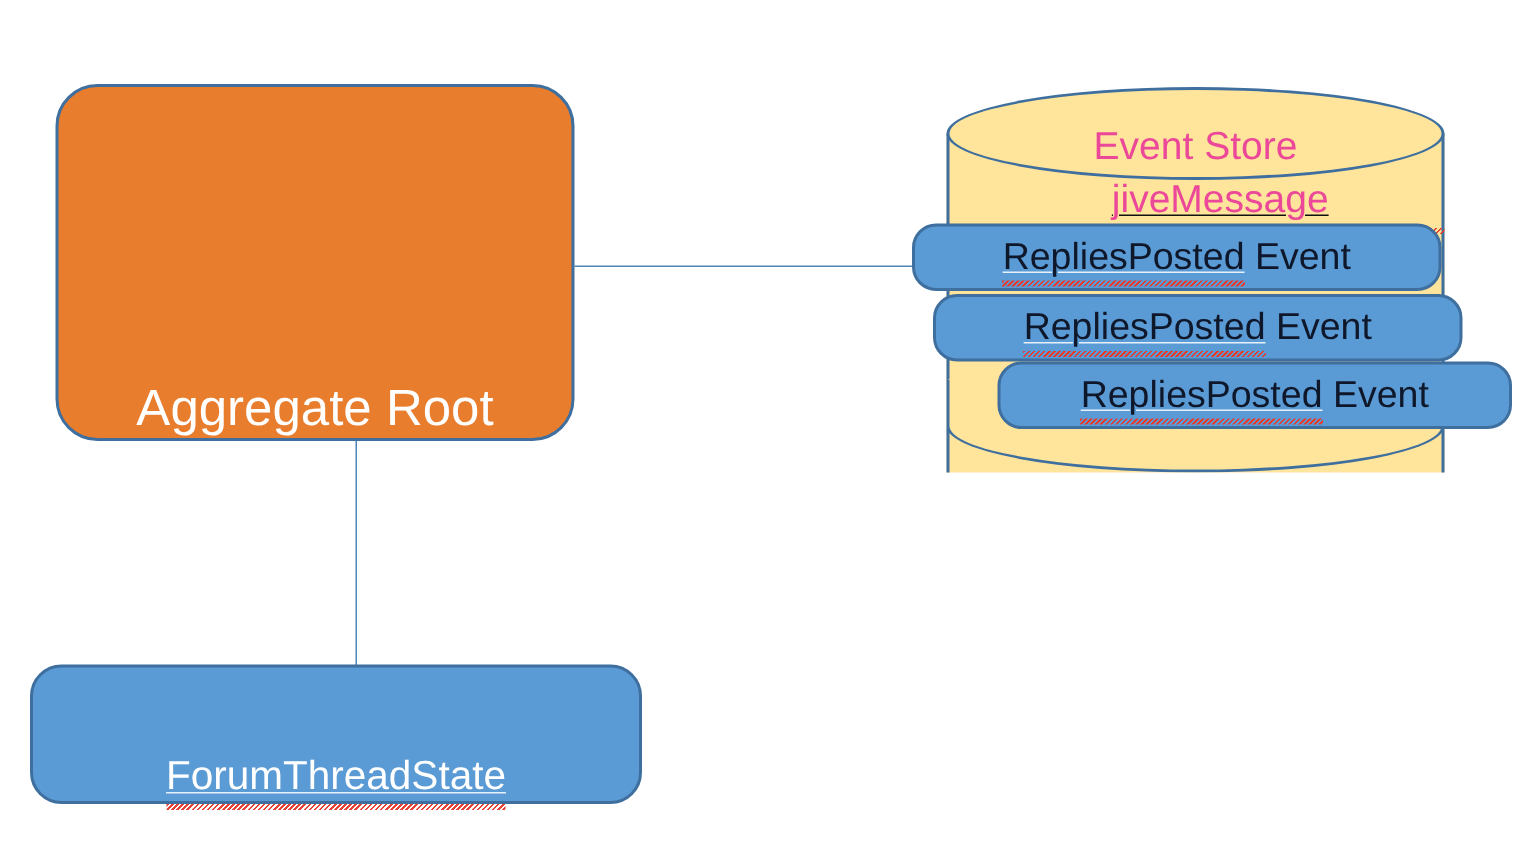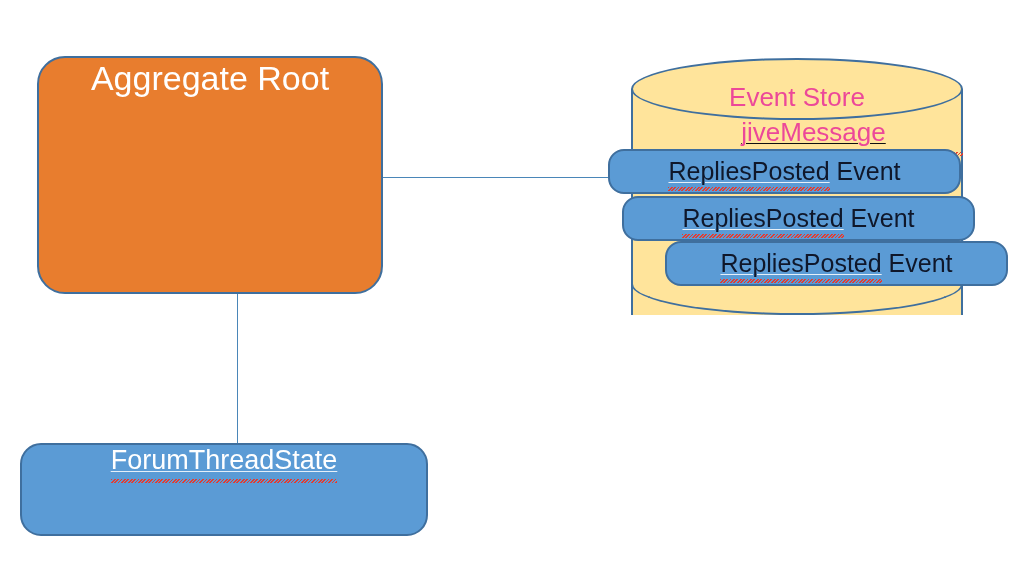--- a/index.html
+++ b/index.html
@@ -26,21 +26,21 @@
     position: absolute;
     width: 0;
     border-left: 1px solid #4A86B8;
   }
 
   
   .shape {
     position: absolute;
     box-sizing: border-box;
     display: flex;
-    align-items: flex-start;
+    align-items: flex-end;
     justify-content: center;
     text-align: center;
     color: #ffffff;
     line-height: 1.18;
   }
 
   .aggregate-root {
     left: 37px;
     top: 56px;
     width: 346px;

